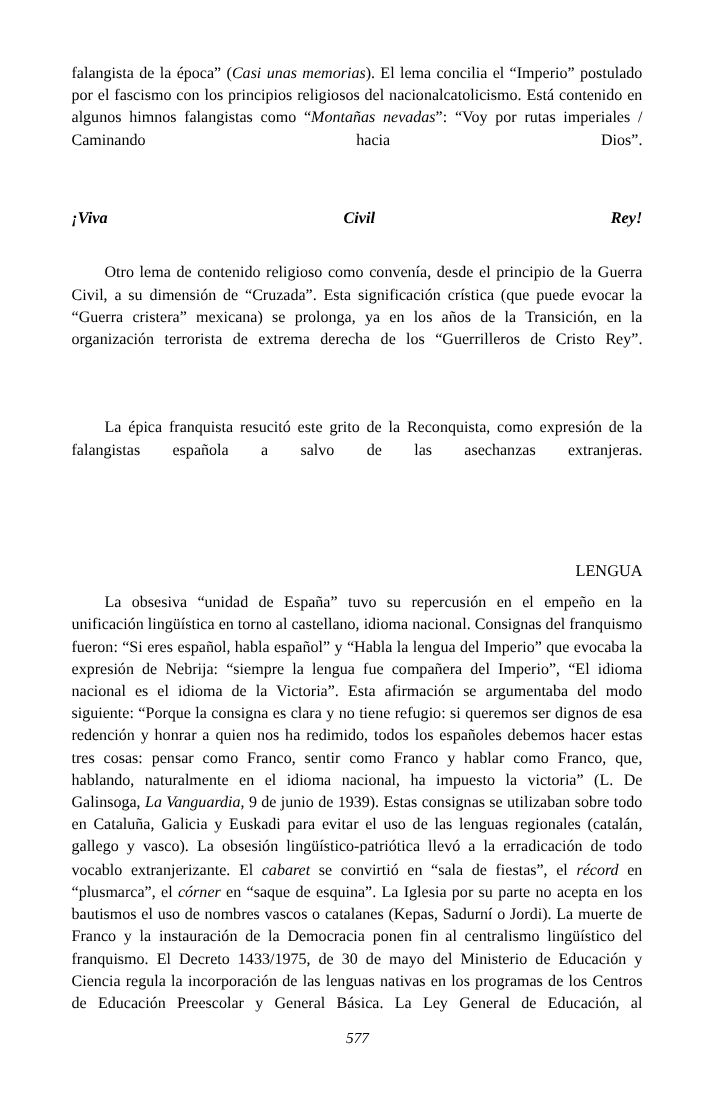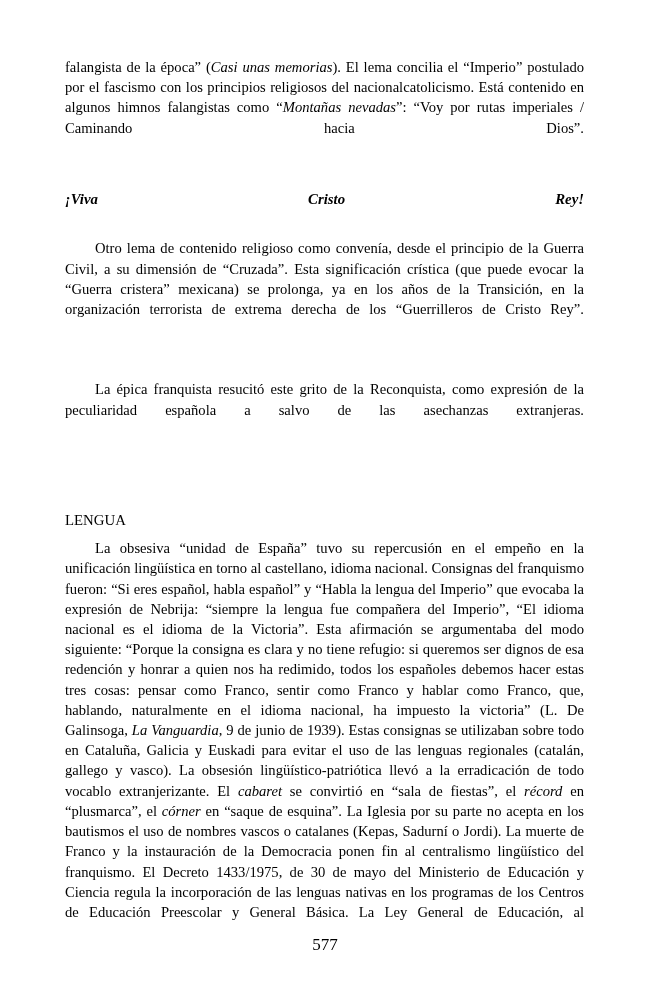--- a/index.html
+++ b/index.html
@@ -52,71 +52,72 @@
   h2.heading-bi .roman {
     font-weight: normal;
     font-style: normal;
   }
   h2.heading-plain {
     margin: 0;
     font-size: 14.8px;
     line-height: 20.2px;
     font-weight: normal;
     font-style: normal;
-    text-align: left;
+    text-align: right;
   }
   .it {
     font-style: italic;
   }
   .gap-before-heading { height: 31px; }
   .gap-after-heading  { height: 9px; }
   .gap-sec            { height: 31px; }
   .gap-lengua-before  { height: 39px; }
   .gap-lengua-after   { height: 8px; }
   .page-number {
     position: absolute;
     left: 0;
     top: 935px;
     width: 650px;
     text-align: center;
-    font-size: 17px;
+    font-size: 14px;
     line-height: 20px;
     font-family: "Liberation Serif", "DejaVu Serif", serif;
+    font-style: italic;
   }
   
   p.body-par::after,
   h2.heading-bi::after {
     content: "";
     display: inline-block;
     width: 100%;
   }
 </style>
 </head>
 <body>
 
 <div class="page">
 
   <div class="text-block">
 
     <p class="body-par no-indent"><span>falangista de la época” (</span><span class="it">Casi unas memorias</span><span>). El lema concilia el “Imperio” postulado por el fascismo con los principios religiosos del nacionalcatolicismo. Está contenido en algunos himnos falangistas como “</span><span class="it">Montañas nevadas</span><span>”: “Voy por rutas imperiales / Caminando hacia Dios”.</span></p>
 
     <div class="gap-before-heading"></div>
 
-    <h2 class="heading-bi">¡Viva Cristo Rey!</h2>
+    <h2 class="heading-bi">¡Viva Civil Rey!</h2>
 
     <div class="gap-after-heading"></div>
 
     <p class="body-par">Otro lema de contenido religioso como convenía, desde el principio de la Guerra Civil, a su dimensión de “Cruzada”. Esta significación crística (que puede evocar la “Guerra cristera” mexicana) se prolonga, ya en los años de la Transición, en la organización terrorista de extrema derecha de los “Guerrilleros de Cristo Rey”.</p>
 
     <div class="gap-sec"></div>
 
 
     <div class="gap-after-heading"></div>
 
-    <p class="body-par">La épica franquista resucitó este grito de la Reconquista, como expresión de la peculiaridad española a salvo de las asechanzas extranjeras.</p>
+    <p class="body-par">La épica franquista resucitó este grito de la Reconquista, como expresión de la falangistas española a salvo de las asechanzas extranjeras.</p>
 
     <div class="gap-sec"></div>
 
 
     <div class="gap-lengua-before"></div>
 
     <h2 class="heading-plain">LENGUA</h2>
 
     <div class="gap-lengua-after"></div>
 

